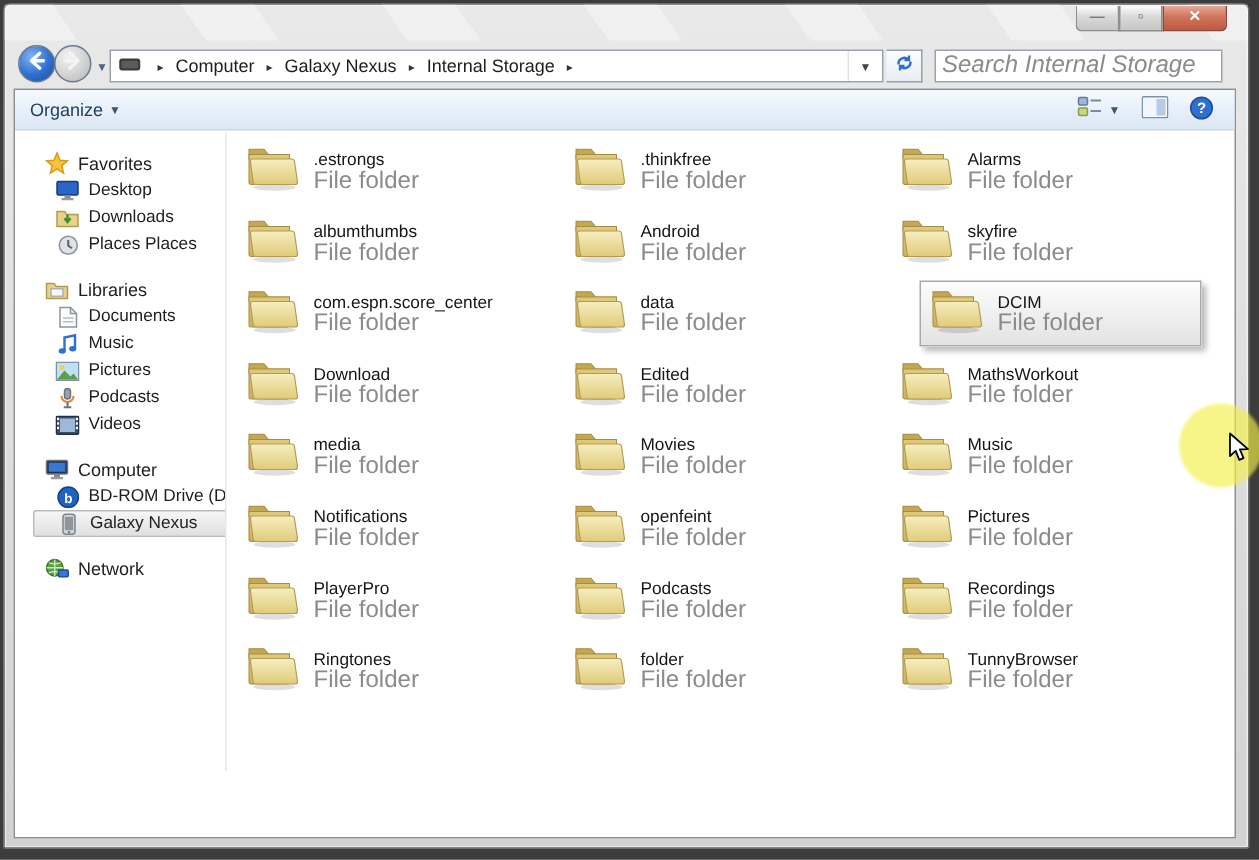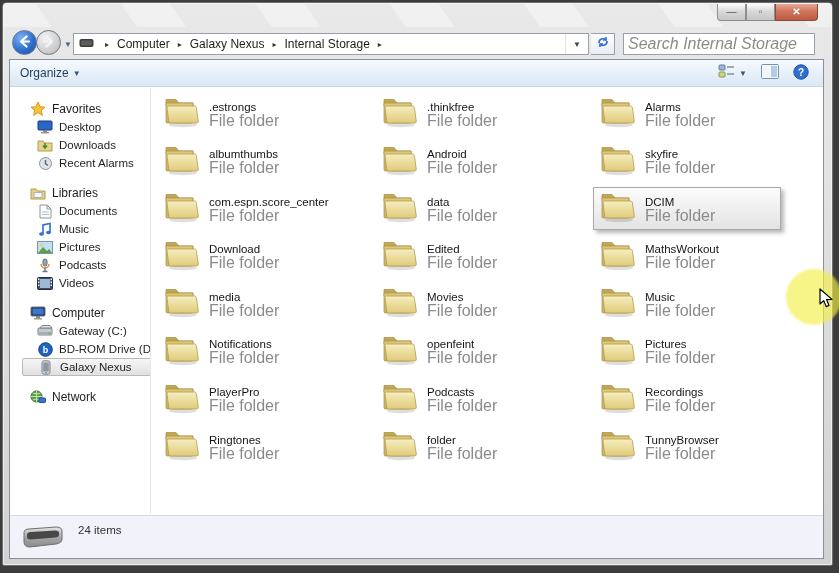--- a/index.html
+++ b/index.html
@@ -62,21 +62,21 @@
   .side-item.selected { background:linear-gradient(#f6f6f6,#e0e0e0); border:1px solid #b9b9b9;
     border-radius:2px; margin-left:12px; margin-right:-4px; padding-left:15px; }
   #side-divider { position:absolute; left:140px; top:28px; bottom:44px; width:1px; background:#e7e7e7; }
 
   
   #folder-grid { position:absolute; left:147px; top:30px; right:6px; bottom:44px;
     display:grid; grid-template-columns:repeat(3, 218px); grid-auto-rows:47.6px; padding-top:2px; }
   .tile { display:flex; align-items:flex-start; }
   .tile-inner { display:flex; align-items:center; gap:9px; padding:2px 4px; border:1px solid transparent; }
   .tile-inner.selected { background:linear-gradient(#fcfcfc,#e3e3e3); border:1px solid #a9a9a9;
-    box-shadow:3px 3px 4px rgba(0,0,0,0.28); width:188px; }
+    box-shadow:3px 3px 4px rgba(0,0,0,0.28); width:188px;margin-left:20px; }
   .tile-name { font-size:11.5px; color:#151515; line-height:14px; }
   .tile-type { font-size:16px; color:#8b8b8b; line-height:14px; }
 
   
   #statusbar { position:absolute; left:0; right:0; bottom:0; height:43px;
     background:#f2f3fa; border-top:1px solid #d8dae2; }
   #status-count { position:absolute; left:68px; top:8px; font-size:11.5px; color:#333; }
   #status-device { position:absolute; left:8px; bottom:3px; }
 
   
@@ -240,21 +240,21 @@
             </span>
             <span>Downloads</span>
           </div>
           <div class="side-item level1">
             <span class="icon">
               <svg width="15" height="15" viewBox="0 0 15 15">
                 <circle cx="7.5" cy="7.5" r="6" fill="#dfe3e8" stroke="#8b949e"></circle>
                 <path d="M7.5 4 v3.8 L10 9.5" stroke="#5c6670" stroke-width="1.4" fill="none"></path>
               </svg>
             </span>
-            <span>Recent Alarms</span>
+            <span>Places Places</span>
           </div>
         </div>
         <div class="side-section">
           <div class="side-item level0">
             <span class="icon">
               <svg width="16" height="14" viewBox="0 0 16 14">
                 <path d="M1 3 h5 l1.5 2 H15 v8 H1 Z" fill="#e7d28a" stroke="#b39c52"></path>
                 <rect x="4" y="6.5" width="8" height="5" fill="#f7f7f7" stroke="#b0b0b0"></rect>
               </svg>
             </span>
@@ -325,31 +325,20 @@
                 <rect x="1" y="1" width="14" height="9" rx="1" fill="#20344f" stroke="#6b737c"></rect>
                 <rect x="2.5" y="2.5" width="11" height="6" fill="#3b76d2"></rect>
                 <rect x="6" y="10" width="4" height="2" fill="#8a8a8a"></rect>
                 <rect x="4" y="12" width="8" height="1.5" fill="#9a9a9a"></rect>
               </svg>
             </span>
             <span>Computer</span>
           </div>
           <div class="side-item level1">
             <span class="icon">
-              <svg width="16" height="12" viewBox="0 0 16 12">
-                <rect x="1" y="3" width="14" height="7" rx="1" fill="#c5c9ce" stroke="#7d858d"></rect>
-                <rect x="1" y="7" width="14" height="3" fill="#a9aeb4"></rect>
-                <circle cx="12.5" cy="8.5" r="1" fill="#5ec23c"></circle>
-                <path d="M3 3 L5 0.5 H13 L15 3 Z" fill="#dfe3e8" stroke="#7d858d"></path>
-              </svg>
-            </span>
-            <span>Gateway (C:)</span>
-          </div>
-          <div class="side-item level1">
-            <span class="icon">
               <svg width="15" height="15" viewBox="0 0 15 15">
                 <circle cx="7.5" cy="7.5" r="6.8" fill="#1f63c4" stroke="#14407e"></circle>
                 <text x="7.5" y="11" font-size="9" font-family="Liberation Sans" font-weight="bold" fill="#fff" text-anchor="middle">b</text>
               </svg>
             </span>
             <span>BD-ROM Drive (D:) E</span>
           </div>
           <div class="side-item level1 selected">
             <span class="icon">
               <svg width="10" height="15" viewBox="0 0 10 15">
@@ -708,29 +697,20 @@
                 <path d="M6.3 11 L32.6 11 Q34 11 34.3 12.5 L36.3 26 Q36.6 28 34.6 28 L8.6 28 Q6.9 28 6.7 26.2 L5 13 Q4.8 11 6.3 11 Z" fill="url(#foldGrad)" stroke="#b39c52" stroke-width="0.8"></path>
               </svg></span>
             <div>
               <div class="tile-name">TunnyBrowser</div>
               <div class="tile-type">File folder</div>
             </div>
           </div>
         </div>
       </div>
 
-    <div id="statusbar">
-      <div id="status-count">24 items</div>
-      <div id="status-device">
-        <svg width="48" height="28" viewBox="0 0 48 28">
-          <path d="M6 10 Q6 6 11 6 L38 4 Q44 4 44 8 L44 16 Q44 20 38 21 L12 24 Q6 24 6 19 Z" fill="url(#devGrad)" stroke="#6f6f6f"></path>
-          <path d="M9 12 Q9 9 13 9 L37 7.5 Q41 7.5 41 10 L41 12 Q41 14 37 14.5 L13 16.5 Q9 16.5 9 14 Z" fill="#474747"></path>
-        </svg>
-      </div>
-    </div>
   </div>
 
   <div id="cursor-highlight"></div>
   <div id="mouse-cursor">
     <svg width="16" height="22" viewBox="0 0 16 22">
         <path d="M1 1 L1 16 L4.8 12.6 L7.2 18.6 L10 17.4 L7.6 11.6 L13 11.4 Z" fill="#fff" stroke="#000" stroke-width="1.2" stroke-linejoin="round"></path>
       </svg>
   </div>
 </div>
 

